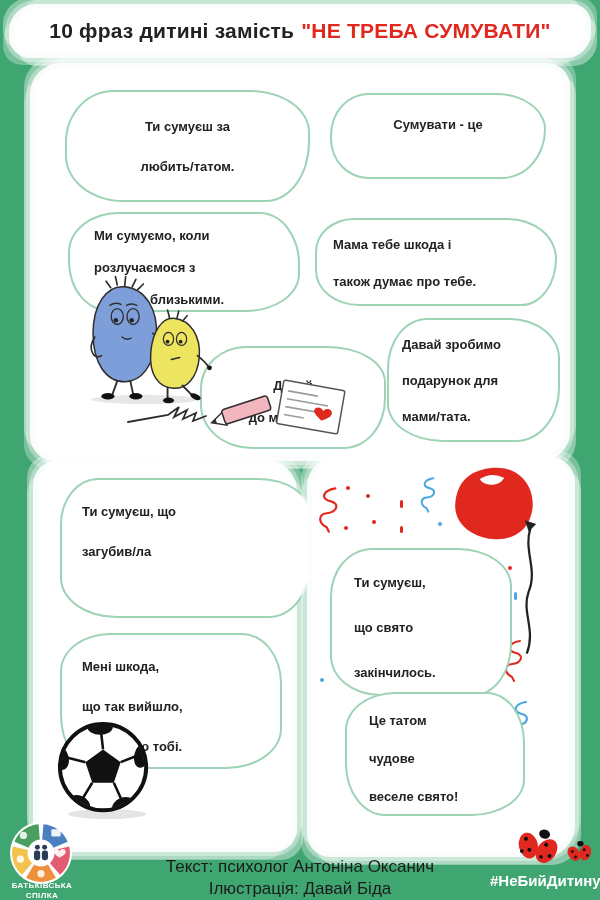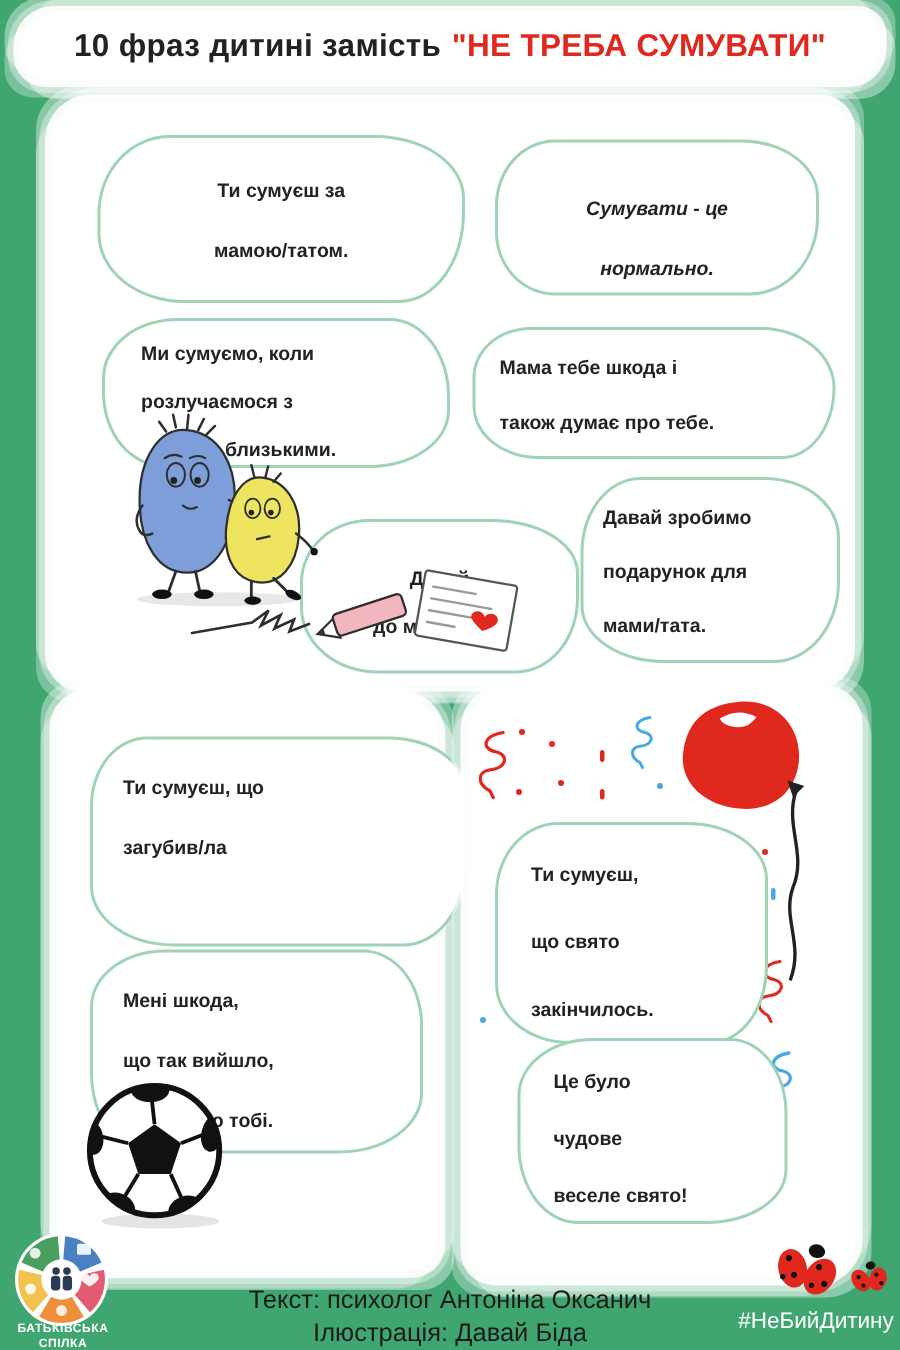--- a/index.html
+++ b/index.html
@@ -38,21 +38,21 @@
   .bubble.l{text-align:left;}
   .ln.center{text-align:center;}
   .dot{position:absolute;border-radius:50%;}
   .dash{position:absolute;border-radius:2px;}
   .credits{
     position:absolute;left:100px;top:856px;width:400px;text-align:center;
     font-size:17px;line-height:22px;font-weight:500;color:#1b1b1b;
   }
   .hashtag{
     position:absolute;left:490px;top:872px;width:108px;text-align:center;
-    color:#fff;font-weight:normal;font-size:15px;
+    color:#fff;font-weight:bold;font-size:15px;
   }
   .logo-caption{
     position:absolute;left:2px;top:881px;width:80px;text-align:center;
     color:#fff;font-weight:bold;font-size:8px;line-height:9.5px;letter-spacing:.4px;
   }
   svg{position:absolute;overflow:visible;}
   .s-ink{stroke:#2e2e2e;fill:none;stroke-linecap:round;}
   .f-red{fill:var(--accent-red,#E0281E);}
   .st-red{stroke:var(--accent-red,#E0281E);fill:none;stroke-linecap:round;}
   .st-blue{stroke:var(--confetti-blue,#49A8E0);fill:none;stroke-linecap:round;}
@@ -61,25 +61,24 @@
 <body>
 
 <div class="spray title-banner">
   <span>10 фраз дитині замість</span>
   <span class="hl">"НЕ ТРЕБА СУМУВАТИ"</span>
 </div>
 
 <div class="spray panel p-top">
   <div class="bubble c" style="left:30px;top:22px;width:245px;height:112px;--lh:40px;padding-top:15px;border-radius:48px 60px 44px 58px / 52px 42px 60px 46px;">
     <div class="ln">Ти сумуєш за</div>
-    <div class="ln">мамою/татом.</div>
-  </div>
-  <div class="bubble c" style="left:295px;top:25px;width:216px;height:104px;--lh:40px;padding-top:24px;border-radius:40px 52px 46px 40px / 44px 38px 52px 42px;font-style:italic;">
+    <div class="ln">любить/татом.</div>
+  </div>
+  <div class="bubble c" style="left:295px;top:25px;width:216px;height:86px;--lh:40px;padding-top:10px;border-radius:40px 52px 46px 40px / 44px 38px 52px 42px;">
     <div class="ln">Сумувати - це</div>
-    <div class="ln">нормально.</div>
   </div>
   <div class="bubble l" style="left:33px;top:144px;width:232px;height:100px;--lh:32px;padding:6px 0 0 24px;border-radius:50px 40px 54px 42px / 40px 52px 38px 50px;">
     <div class="ln">Ми сумуємо, коли</div>
     <div class="ln">розлучаємося з</div>
     <div class="ln center" style="padding-right:18px;">близькими.</div>
   </div>
   <div class="bubble l" style="left:280px;top:150px;width:242px;height:88px;--lh:37px;padding:6px 0 0 16px;border-radius:44px 56px 40px 50px / 38px 46px 54px 40px;">
     <div class="ln">Мама тебе шкода і</div>
     <div class="ln">також думає про тебе.</div>
   </div>
@@ -133,21 +132,21 @@
     </g>
     <g transform="translate(158,12) rotate(10)">
       <rect x="0" y="0" width="62" height="44" rx="2" fill="#fff" stroke="#555" stroke-width="1.5"></rect>
       <path d="M6,10 h30 M6,18 h42 M6,26 h34 M6,34 h20" stroke="#9a9a9a" stroke-width="1.6" fill="none"></path>
       <path d="M44,24 c2,-4.5 9,-3.5 9,1 c0,4.5 -9,8.5 -9,8.5 c0,0 -9,-5.5 -9,-8.5 c0,-4.5 7,-5.5 9,-1 z" class="f-red"></path>
     </g>
   </svg>
 </div>
 
 <div class="spray panel p-bl">
-  <div class="bubble l" style="left:22px;top:26px;width:251px;height:140px;--lh:40px;padding:12px 0 0 20px;border-radius:38px 52px 42px 56px / 46px 36px 54px 40px;">
+  <div class="bubble l" style="left:22px;top:13px;width:251px;height:140px;--lh:40px;padding:12px 0 0 20px;border-radius:38px 52px 42px 56px / 46px 36px 54px 40px;">
     <div class="ln">Ти сумуєш, що</div>
     <div class="ln">загубив/ла</div>
   </div>
   <div class="bubble l" style="left:22px;top:168px;width:222px;height:136px;--lh:40px;padding:12px 0 0 20px;border-radius:50px 40px 56px 38px / 38px 50px 40px 54px;">
     <div class="ln">Мені шкода,</div>
     <div class="ln">що так вийшло,</div>
     <div class="ln">співчуваю тобі.</div>
   </div>
   <svg style="left:18px;top:255px;" width="98" height="100" viewBox="0 0 100 102">
     <ellipse cx="52" cy="96" rx="40" ry="5" fill="#c9c9c9" opacity=".5"></ellipse>
@@ -202,21 +201,21 @@
   <span class="dash" style="left:202px;top:130px;width:3px;height:8px;background:var(--confetti-blue);"></span>
   <span class="dash" style="left:18px;top:172px;width:3px;height:8px;background:var(--accent-red);"></span>
   <span class="dot" style="left:8px;top:216px;width:4px;height:4px;background:var(--confetti-blue);"></span>
 
   <div class="bubble l" style="left:18px;top:86px;width:182px;height:148px;--lh:45px;padding:10px 0 0 22px;border-radius:42px 54px 38px 50px / 48px 38px 52px 40px;">
     <div class="ln">Ти сумуєш,</div>
     <div class="ln">що свято</div>
     <div class="ln">закінчилось.</div>
   </div>
   <div class="bubble l" style="left:33px;top:230px;width:180px;height:124px;--lh:38px;padding:8px 0 0 22px;border-radius:50px 38px 54px 40px / 38px 50px 36px 52px;">
-    <div class="ln">Це було</div>
+    <div class="ln">Це татом</div>
     <div class="ln">чудове</div>
     <div class="ln">веселе свято!</div>
   </div>
 </div>
 
 <svg style="left:10px;top:822px;" width="62" height="62" viewBox="0 0 60 60">
   <circle cx="30" cy="30" r="30" fill="#fff"></circle>
   <path d="M30,30 L4.2,19.1 A28,28 0 0 1 27.6,2.1 Z" fill="#4a9e5f"></path>
   <path d="M30,30 L32.4,2.1 A28,28 0 0 1 55.8,19.1 Z" fill="#4a7fc1"></path>
   <path d="M30,30 L57.3,23.7 A28,28 0 0 1 48.4,51.1 Z" fill="#e25b70"></path>

